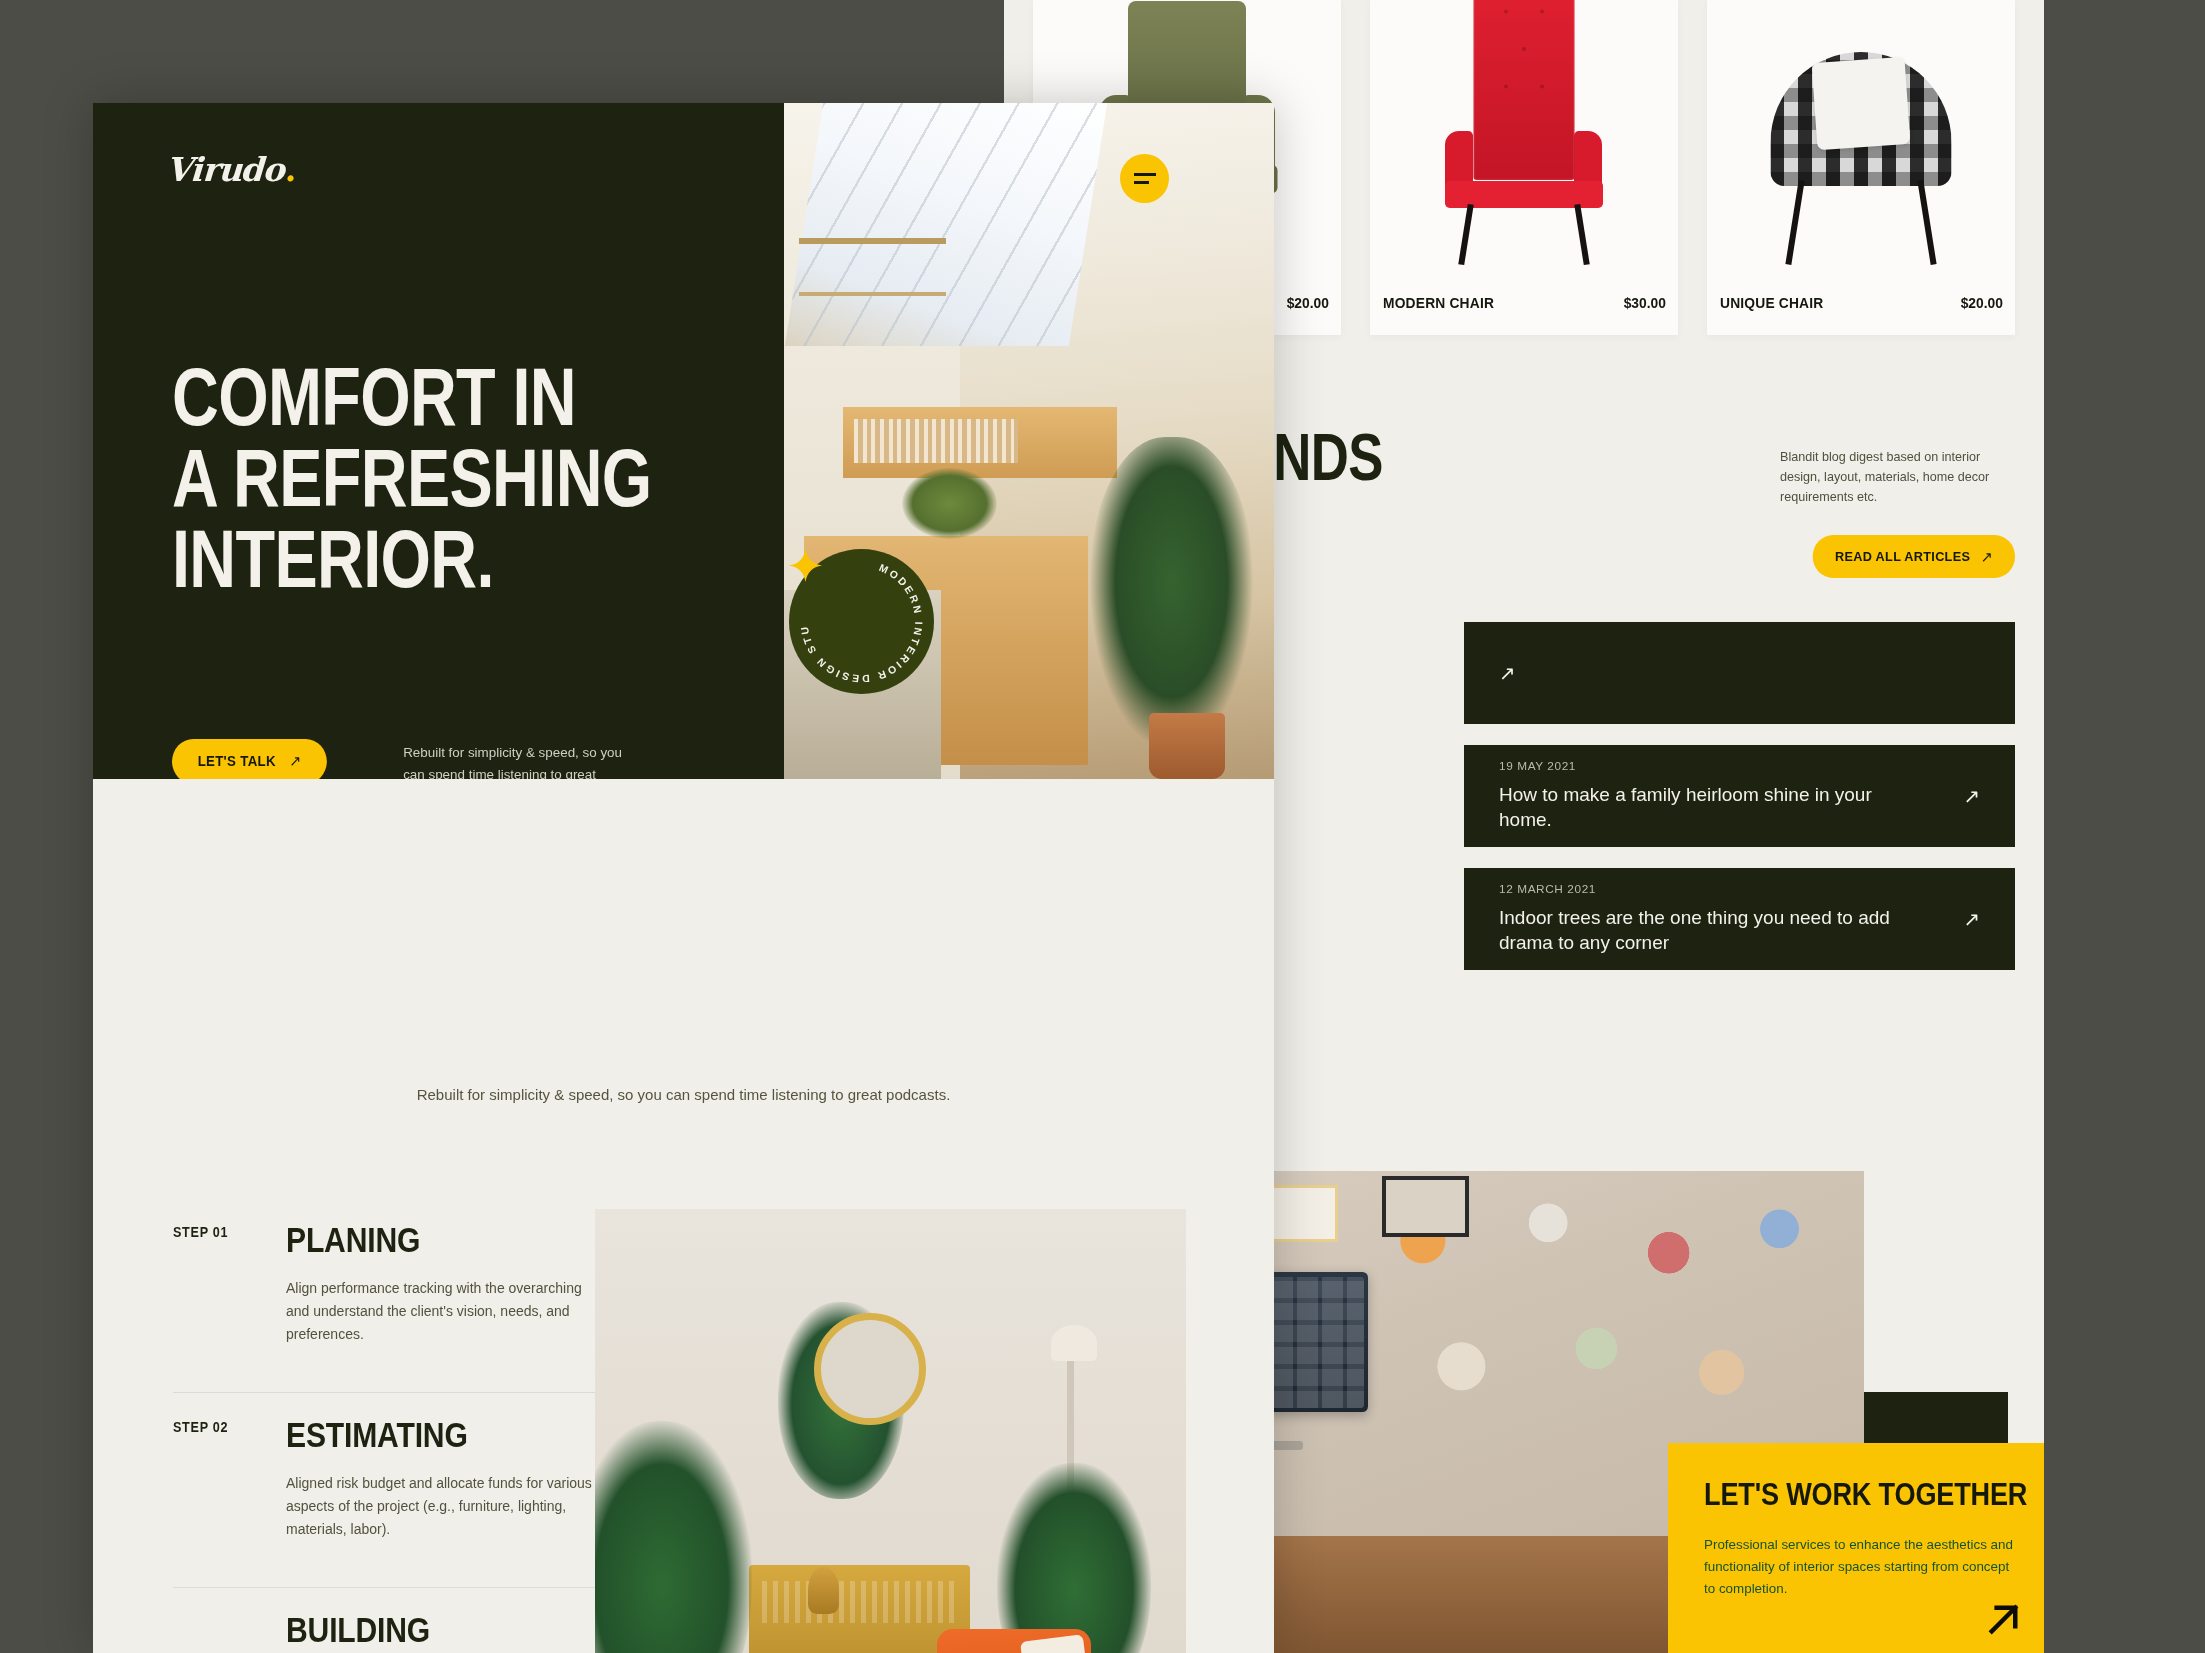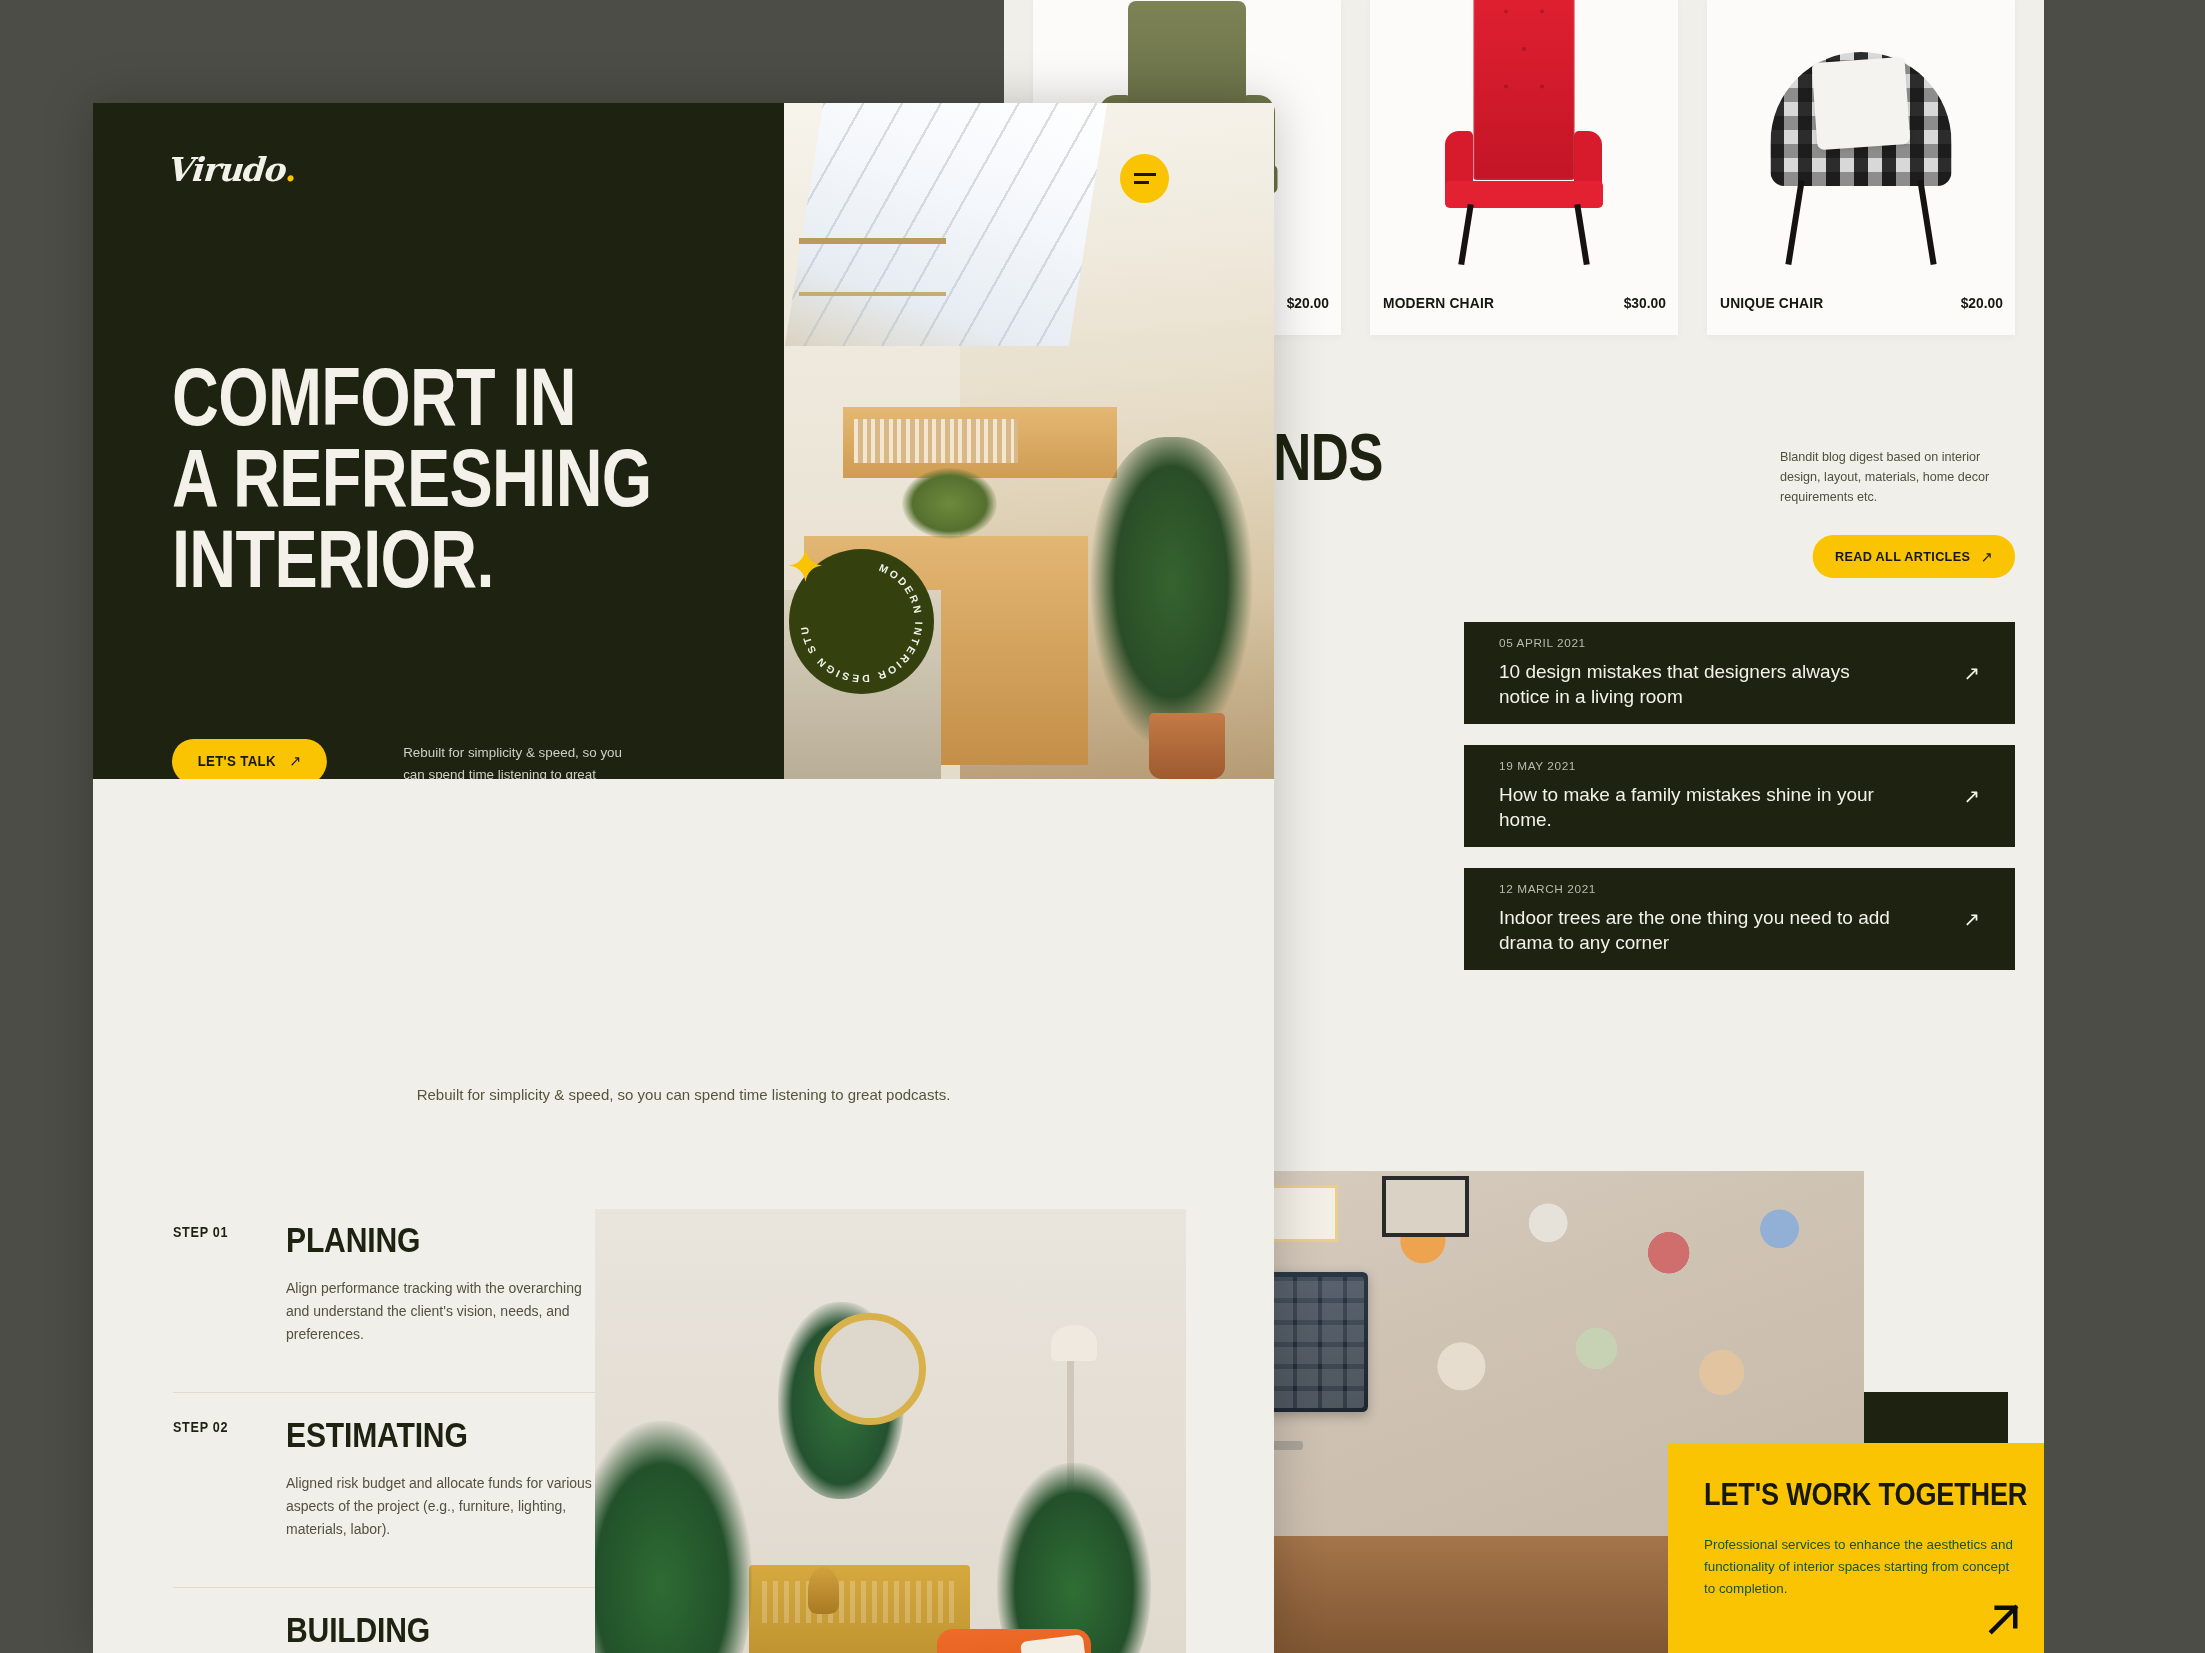--- a/index.html
+++ b/index.html
@@ -414,30 +414,26 @@
     </div>
 
     <div class="yellow-teaser">
       <div class="yt-text" style="white-space:pre-line">that prove
 e risk.</div>
       <div class="yt-arrow">→</div>
     </div>
 
     <div class="blog-list">
       <div class="blog-card">
-        <div class="bc-left">
-          <div class="bc-date">05 APRIL 2021</div>
-          <div class="bc-title">10 design mistakes that designers always notice in a living room</div>
-        </div>
         <div class="bc-arrow">↗</div>
       </div>
       <div class="blog-card">
         <div class="bc-left">
           <div class="bc-date">19 MAY 2021</div>
-          <div class="bc-title">How to make a family mistakes shine in your home.</div>
+          <div class="bc-title">How to make a family heirloom shine in your home.</div>
         </div>
         <div class="bc-arrow">↗</div>
       </div>
       <div class="blog-card">
         <div class="bc-left">
           <div class="bc-date">12 MARCH 2021</div>
           <div class="bc-title">Indoor trees are the one thing you need to add drama to any corner</div>
         </div>
         <div class="bc-arrow">↗</div>
       </div>

